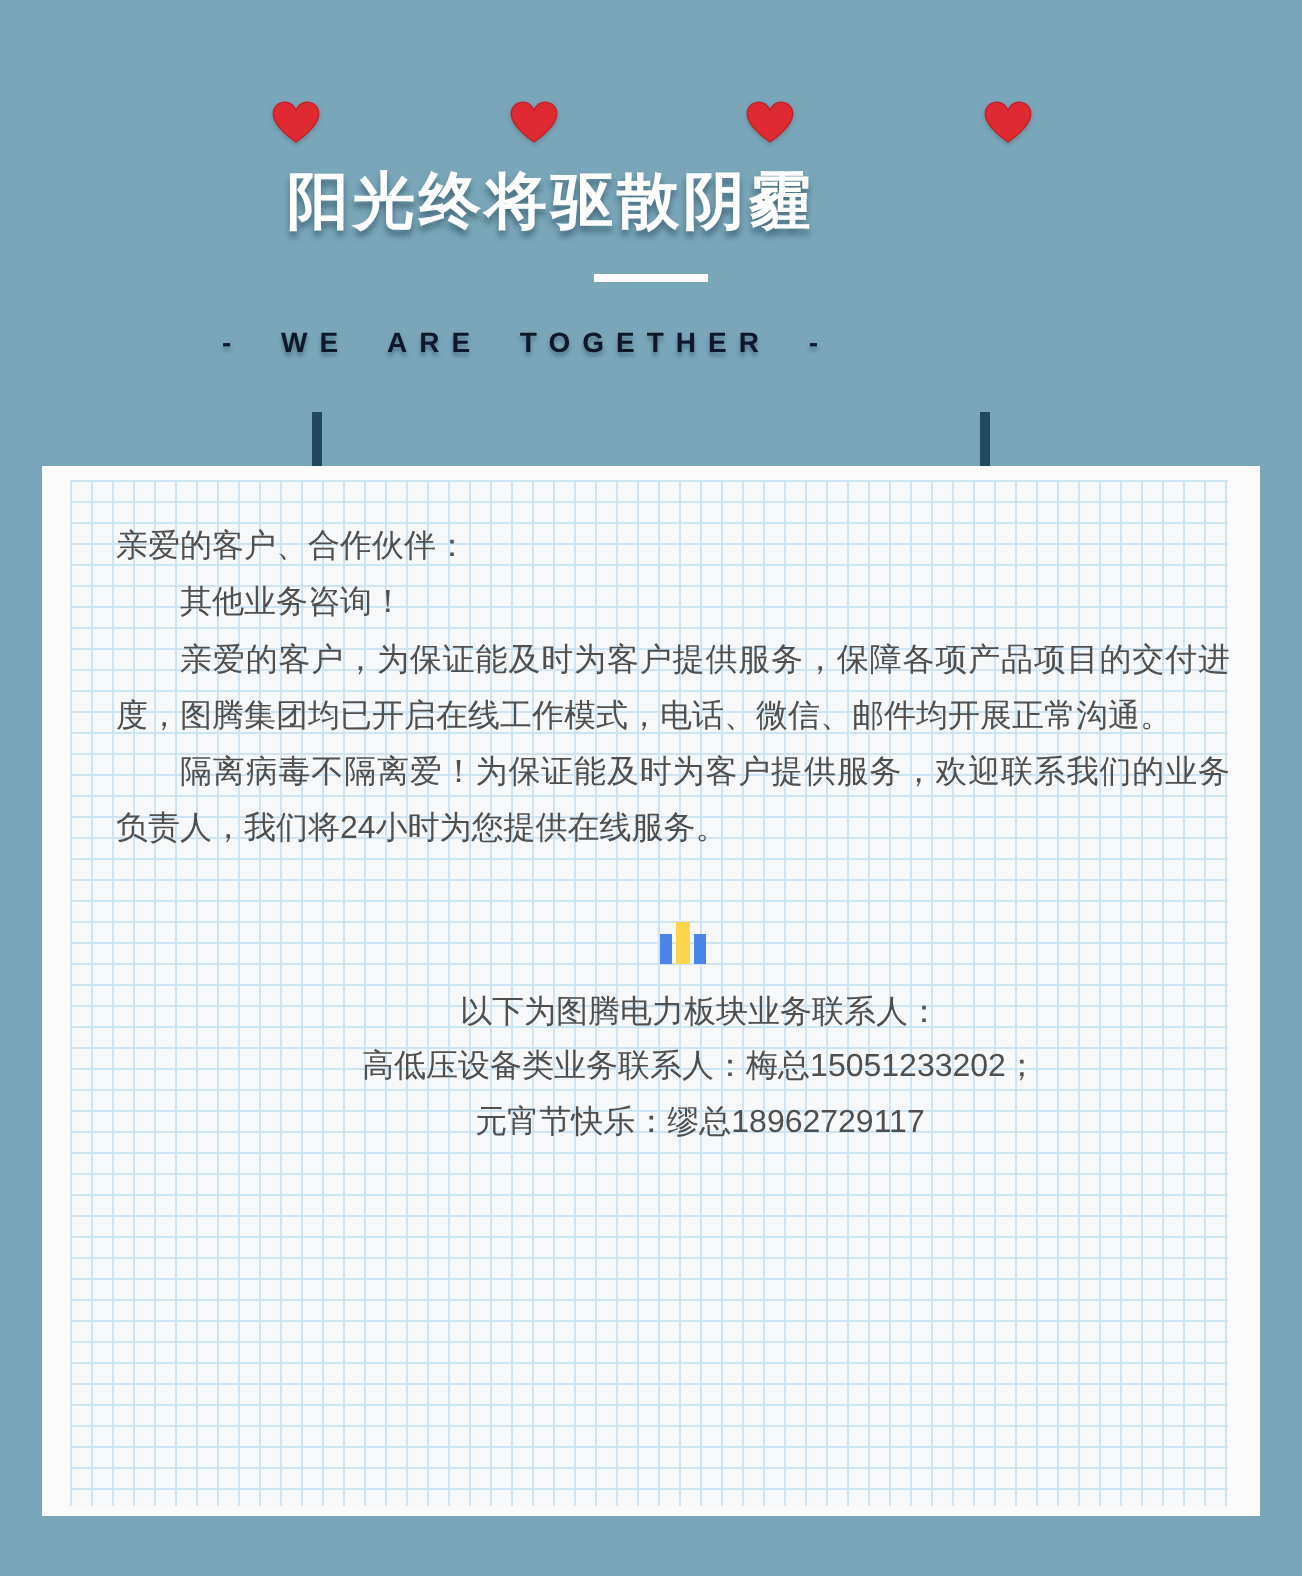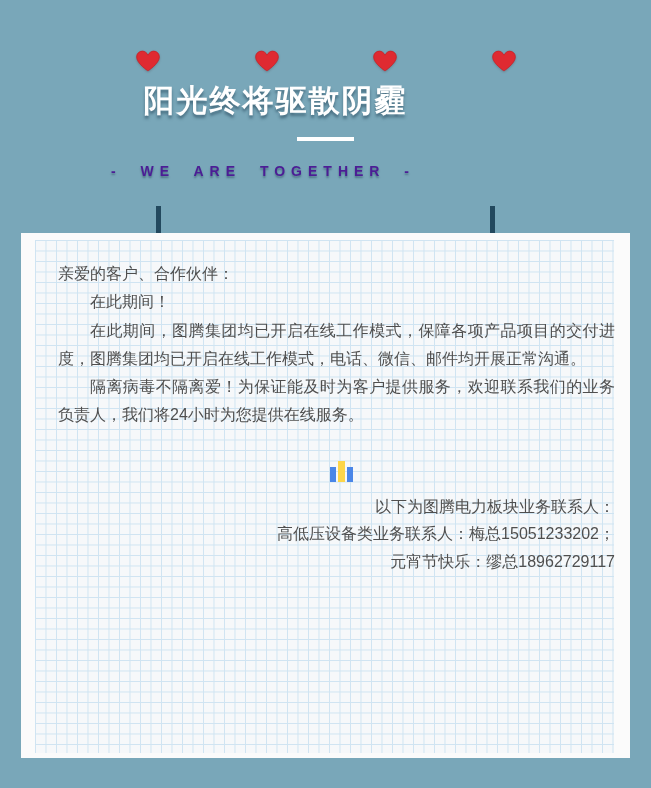--- a/index.html
+++ b/index.html
@@ -23,21 +23,21 @@
     text-align: center; color: #ffffff; font-size: 31px; font-weight: bold;
     letter-spacing: 2px; line-height: 34px;
     text-shadow: 0 3px 3px rgba(28,58,78,.55);
   }
   .title-divider {
     position: absolute; top: 137px; left: 297px; width: 57px; height: 4px;
     background: #ffffff;
   }
   .sub-title {
     position: absolute; top: 163px; left: 0; width: 526px;
-    text-align: center; color: #4c1d95; font-size: 14px; font-weight: bold;
+    text-align: center; color: #0f172a; font-size: 14px; font-weight: bold;
     letter-spacing: 6px; word-spacing: 9px;
     text-shadow: 0 2px 2px rgba(28,58,78,.45);
   }
 
   
   .hanger { position: absolute; top: 206px; width: 5px; height: 28px; }
   .hanger-left { left: 156px; } .hanger-right { left: 490px; }
 
   
   .card {
@@ -65,21 +65,21 @@
     margin-top: 30px; height: 22px;
     display: flex; justify-content: center; align-items: flex-end;
     padding-left: 10px;
   }
   .divider-icon .bar { display: inline-block; margin: 0 1px; }
   .bar-side   { width: 6px; height: 15px; }
   .bar-middle { width: 7px; height: 21px; }
 
   .contacts {
     margin-top: 11px; margin-left: 27px;
-    line-height: 27.5px; text-align: right;
+    line-height: 27.5px; text-align: center;
   }
   .contacts div { white-space: nowrap; }
 </style>
 </head>
 <body style="background-color: rgb(121, 167, 185);">
 
 <div class="hearts-row">
   <span class="heart heart-1" style="color: rgb(223, 42, 49);">
     <svg viewBox="0 0 32 30" aria-hidden="true">
         <path fill="currentColor" stroke="#c32128" stroke-width="1" d="M23.6 1.5c-3.3 0-6.2 2.6-7.6 5.4C14.6 4.1 11.7 1.5 8.4 1.5 3.9 1.5.5 5 .5 9.5c0 8.9 15.5 19 15.5 19s15.5-10.1 15.5-19c0-4.5-3.4-8-7.9-8z"></path>
@@ -106,22 +106,22 @@
 <div class="title-divider"></div>
 <div class="sub-title">- WE ARE TOGETHER -</div>
 
 <div class="hanger hanger-left" style="background-color: rgb(35, 73, 94);"></div>
 <div class="hanger hanger-right" style="background-color: rgb(35, 73, 94);"></div>
 
 <div class="card">
   <div class="grid-paper">
     <div class="letter-body" style="color: rgb(79, 79, 79);">
       <p>亲爱的客户、合作伙伴：</p>
-      <p class="para-indent">在此期间！</p>
-      <p class="para-indent">在此期间，图腾集团均已开启在线工作模式，保障各项产品项目的交付进度，图腾集团均已开启在线工作模式，电话、微信、邮件均开展正常沟通。</p>
+      <p class="para-indent">其他业务咨询！</p>
+      <p class="para-indent">亲爱的客户，为保证能及时为客户提供服务，保障各项产品项目的交付进度，图腾集团均已开启在线工作模式，电话、微信、邮件均开展正常沟通。</p>
       <p class="para-indent">隔离病毒不隔离爱！为保证能及时为客户提供服务，欢迎联系我们的业务负责人，我们将24小时为您提供在线服务。</p>
 
       <div class="divider-icon">
         <span class="bar bar-side" style="background-color: rgb(74, 134, 232);"></span>
         <span class="bar bar-middle" style="background-color: rgb(252, 213, 74);"></span>
         <span class="bar bar-side" style="background-color: rgb(74, 134, 232);"></span>
       </div>
 
       <div class="contacts">
         <div>以下为图腾电力板块业务联系人：</div>

